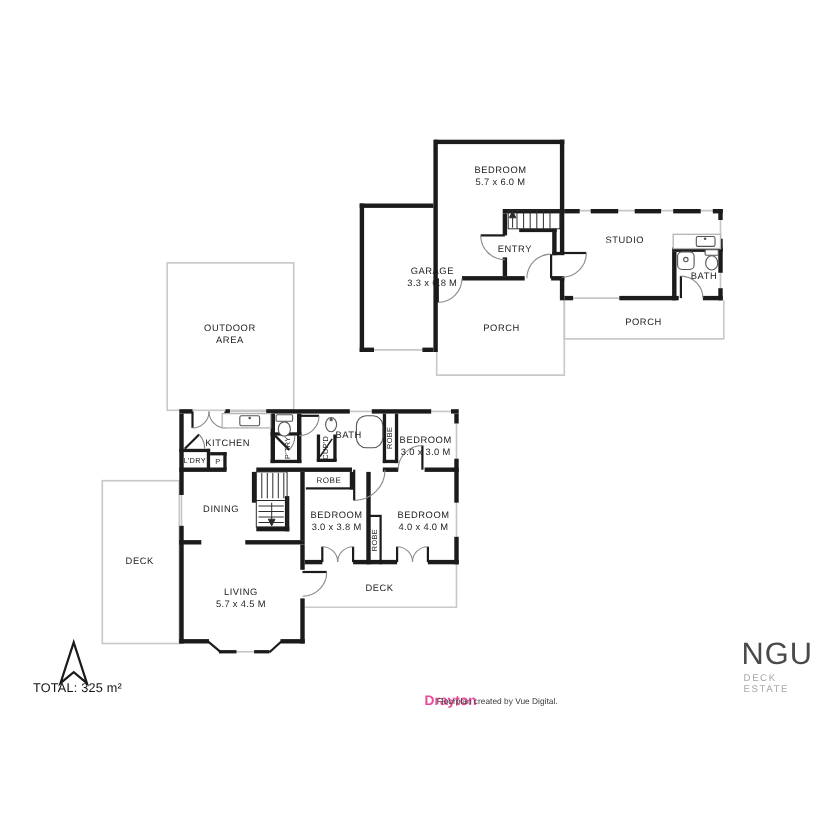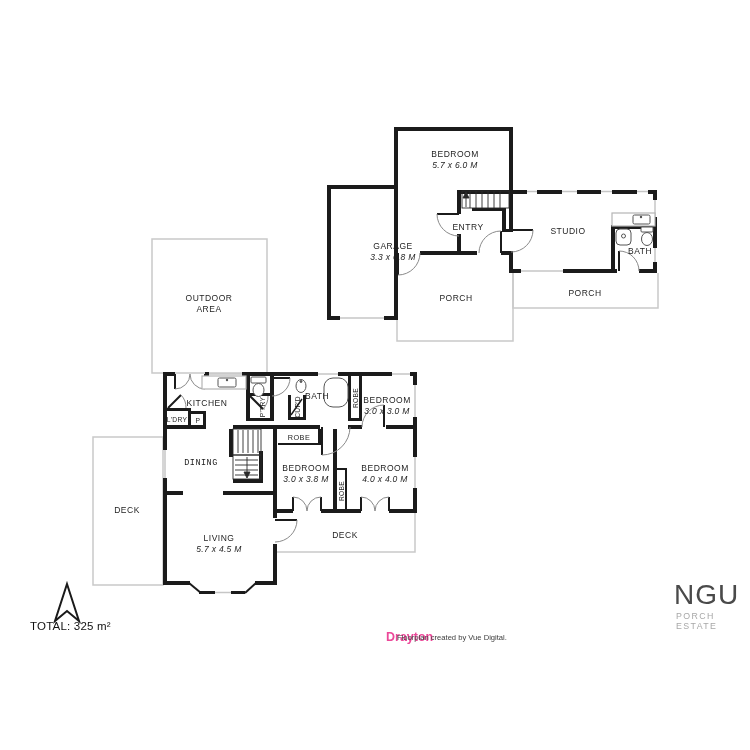--- a/index.html
+++ b/index.html
@@ -2,21 +2,21 @@
 <html><head>
 <meta charset="utf-8">
 <style>
   html,body{margin:0;padding:0;background:#fff;}
   .canvas{position:relative;width:750px;height:750px;background:#ffffff;overflow:hidden;
           font-family:"Liberation Sans",sans-serif;}
   svg{position:absolute;left:0;top:0;}
   .lbl{position:absolute;transform:translate(-50%,-50%);text-align:center;
        color:#1d1d1d;font-size:8.5px;font-weight:500;letter-spacing:.5px;
        line-height:11px;white-space:nowrap;}
-  .lbl .dims{font-weight:400;letter-spacing:.3px;font-style:italic;}
+  .lbl .dims{font-weight:400;letter-spacing:.3px;}
   .vert{transform:translate(-50%,-50%) rotate(-90deg);}
   .tiny{font-size:6.7px;letter-spacing:.3px;}
   .small{font-size:7.3px;}
   .total{position:absolute;left:30px;top:620px;font-size:11.5px;color:#111;letter-spacing:.2px;}
   .title{position:absolute;left:384px;top:582px;font-size:21px;font-weight:600;color:#2c2c2c;}
   .subtitle{position:absolute;left:386px;top:606px;font-size:12.5px;font-weight:700;color:#ec4899;margin-top:24px;}
   .disc1{position:absolute;left:384px;top:623px;font-size:7.6px;color:#3d3d3d;}
   .disc2{position:absolute;left:397px;top:633px;font-size:7.6px;color:#3d3d3d;}
   .brand{position:absolute;left:674px;top:579px;font-size:28px;font-weight:500;color:#4a4a4a;letter-spacing:1px;}
   .brandsub{position:absolute;left:676px;top:611px;font-size:8.8px;color:#a8a8a8;letter-spacing:1.4px;}
@@ -244,21 +244,21 @@
   <span>BEDROOM</span><br>
   <span class="dims">5.7 x 6.0 M</span>
 </div>
 <div class="lbl" style="left:361px;top:252px;margin-left:32px;">
   <span>GARAGE</span><br>
   <span class="dims">3.3 x 6.8 M</span>
 </div>
 <div class="lbl" style="left:468px;top:227px;">
   <span>ENTRY</span>
 </div>
-<div class="lbl" style="left:568px;top:231px;">
+<div class="lbl" style="left:568px;top:218px;">
   <span>STUDIO</span>
 </div>
 <div class="lbl" style="left:640px;top:251px;">
   <span>BATH</span>
 </div>
 <div class="lbl" style="left:456px;top:298px;">
   <span>PORCH</span>
 </div>
 <div class="lbl" style="left:585px;top:293px;">
   <span>PORCH</span>
@@ -286,21 +286,21 @@
 <div class="lbl" style="left:387px;top:406px;">
   <span>BEDROOM</span><br>
   <span class="dims">3.0 x 3.0 M</span>
 </div>
 <div class="lbl tiny" style="left:177px;top:419px;">
   <span>L'DRY</span>
 </div>
 <div class="lbl tiny" style="left:198px;top:420px;">
   <span>P</span>
 </div>
-<div class="lbl" style="left:201px;top:463px;font-family:Liberation Mono, monospace;">
+<div class="lbl" style="left:201px;top:463px;">
   <span>DINING</span>
 </div>
 <div class="lbl small" style="left:299px;top:437px;">
   <span>ROBE</span>
 </div>
 <div class="lbl" style="left:306px;top:474px;">
   <span>BEDROOM</span><br>
   <span class="dims">3.0 x 3.8 M</span>
 </div>
 <div class="lbl vert tiny" style="left:341px;top:491px;">
@@ -318,15 +318,15 @@
   <span>DECK</span>
 </div>
 <div class="lbl" style="left:345px;top:535px;">
   <span>DECK</span>
 </div>
 
 <div class="total">TOTAL: 325 m²</div>
 <div class="subtitle">Drayton</div>
 <div class="disc2">Floorplan created by Vue Digital.</div>
 <div class="brand">NGU</div>
-<div class="brandsub">PORCH ESTATE</div>
+<div class="brandsub">DECK ESTATE</div>
 
 </div>
 
 </body></html>

